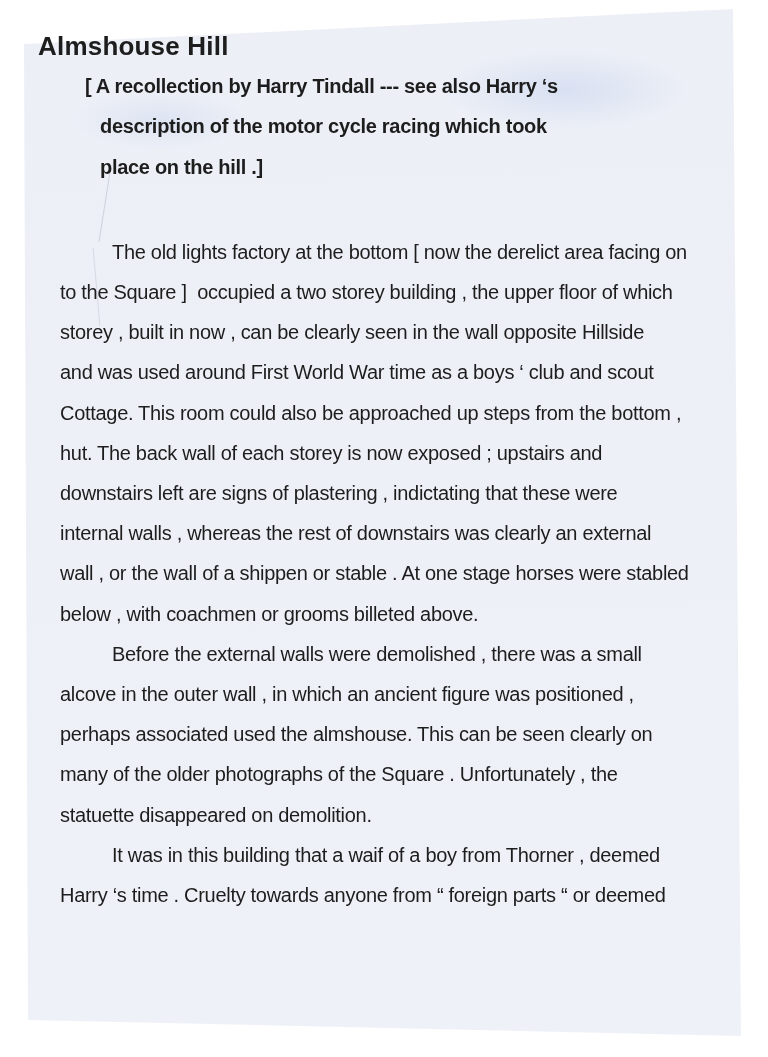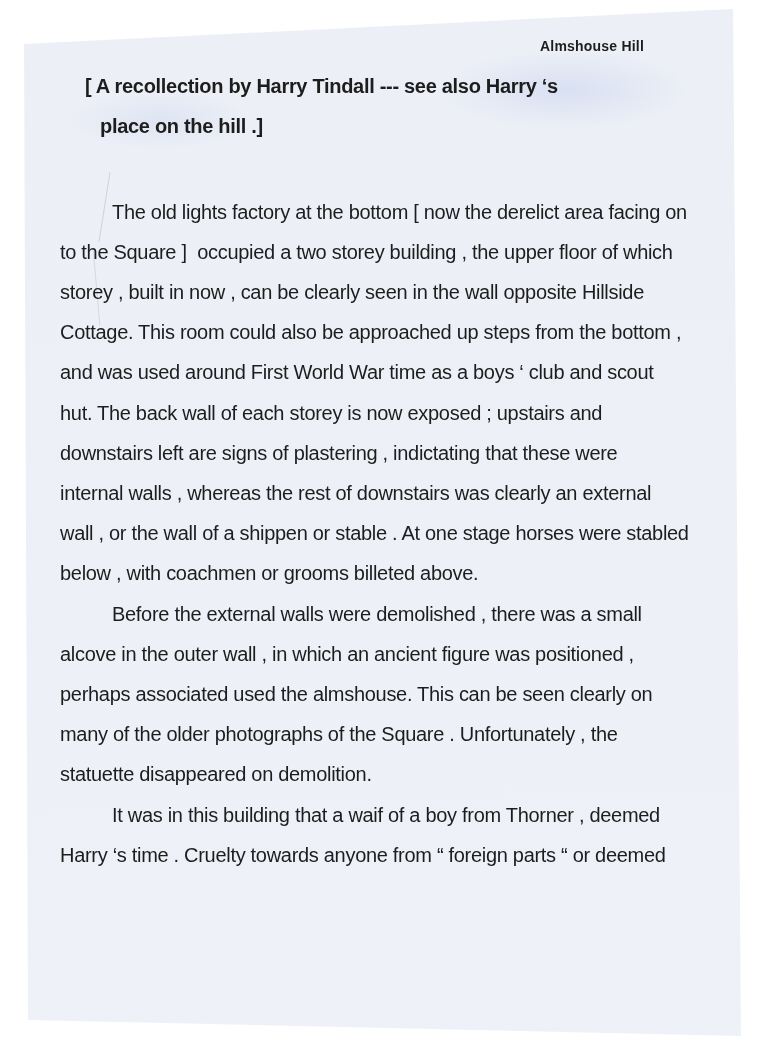--- a/index.html
+++ b/index.html
@@ -41,23 +41,23 @@
   .content {
     position: absolute;
     left: 38px; top: 26px; width: 702px;
     color: var(--ink);
     font-size: 20px;
     letter-spacing: -0.3px;
     line-height: 40.2px;
   }
   .title {
     font-weight: bold;
-    font-size: 14px;
+    font-size: 26px;
     letter-spacing: 0.2px;
-    text-align: right;
+    text-align: left;
     padding-right: 96px;
     white-space: pre;
   }
   .sub {
     font-weight: bold;
     white-space: pre;
   }
   .sub.first { padding-left: 47px; }
   .sub.rest  { padding-left: 62px; }
   .body-text { margin-top: 45px; }
@@ -69,27 +69,28 @@
 
 <div class="paper"></div>
 <div class="blotch b1"></div>
 <div class="blotch b2"></div>
 <div class="artifact a1"></div>
 <div class="artifact a2"></div>
 
 <div class="content">
   <div class="title">Almshouse Hill</div>
   <div class="sub first">[ A recollection by Harry Tindall --- see also Harry ‘s</div>
+  <div class="sub rest">description of the motor cycle racing which took</div>
   <div class="sub rest">place on the hill .]</div>
   <div class="body-text">
       <div class="line indent">The old lights factory at the bottom [ now the derelict area facing on</div>
       <div class="line">to the Square ]  occupied a two storey building , the upper floor of which</div>
       <div class="line">storey , built in now , can be clearly seen in the wall opposite Hillside</div>
+      <div class="line">and was used around First World War time as a boys ‘ club and scout</div>
       <div class="line">Cottage. This room could also be approached up steps from the bottom ,</div>
-      <div class="line">and was used around First World War time as a boys ‘ club and scout</div>
       <div class="line">hut. The back wall of each storey is now exposed ; upstairs and</div>
       <div class="line">downstairs left are signs of plastering , indictating that these were</div>
       <div class="line">internal walls , whereas the rest of downstairs was clearly an external</div>
       <div class="line">wall , or the wall of a shippen or stable . At one stage horses were stabled</div>
       <div class="line">below , with coachmen or grooms billeted above.</div>
       <div class="line indent">Before the external walls were demolished , there was a small</div>
       <div class="line">alcove in the outer wall , in which an ancient figure was positioned ,</div>
       <div class="line">perhaps associated used the almshouse. This can be seen clearly on</div>
       <div class="line">many of the older photographs of the Square . Unfortunately , the</div>
       <div class="line">statuette disappeared on demolition.</div>

